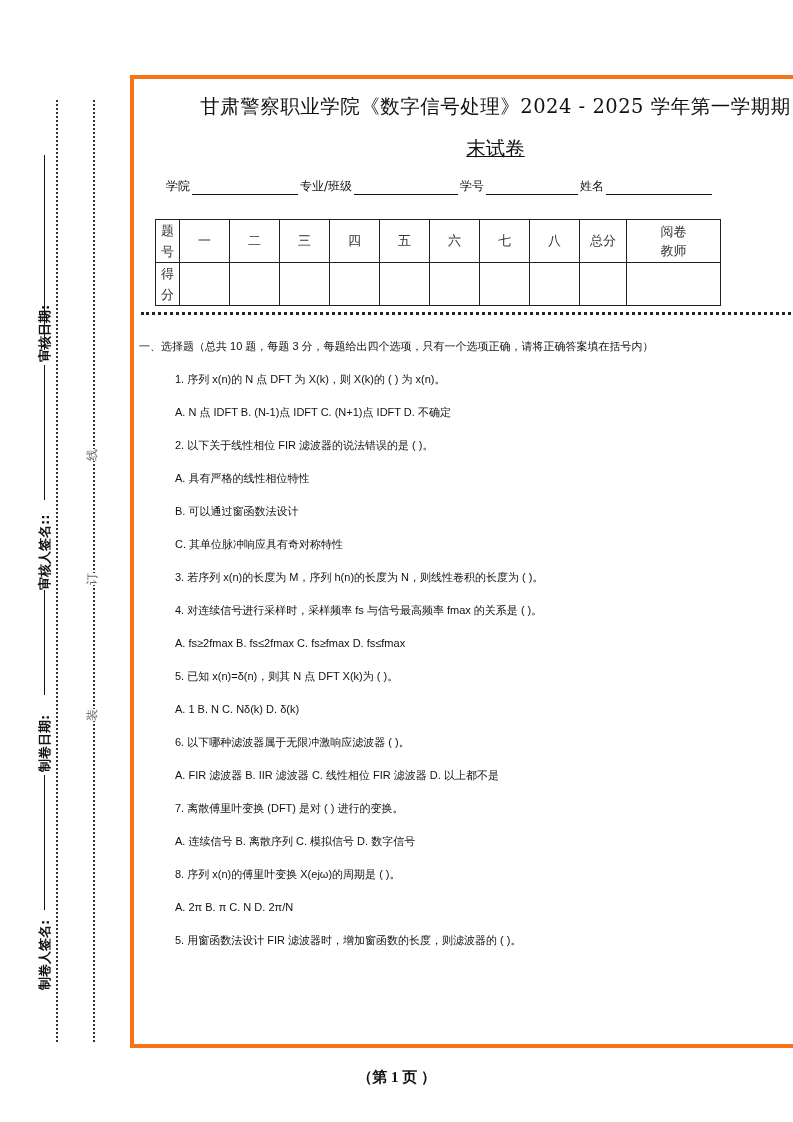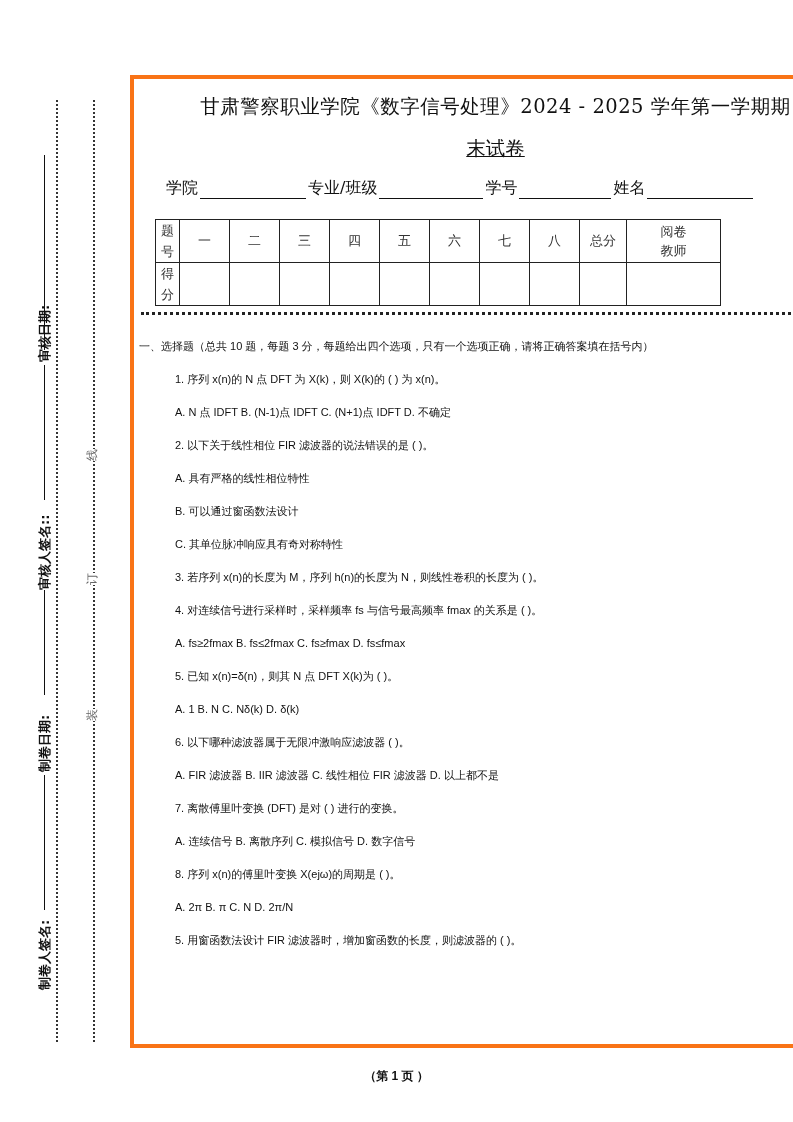--- a/index.html
+++ b/index.html
@@ -12,37 +12,37 @@
   .vlabel { position: absolute; transform: rotate(-90deg); transform-origin: left top; font-size: 13px; font-weight: bold; white-space: nowrap; color: #111; }
   .vunder { position: absolute; left: 44px; width: 0; border-left: 1px solid #111; }
   .bindchar { position: absolute; left: 86px; font-size: 12px; color: #666; background: #fff; transform: rotate(-90deg); line-height: 14px; }
 
   
   .frame { position: absolute; left: 130px; top: 75px; width: 731px; height: 973px; border: 4px solid #f97316; box-sizing: border-box; }
 
   .title { position: absolute; left: 0; right: 0; top: 14px; text-align: center; font-family: "DejaVu Serif", serif; font-size: 19.5px; letter-spacing: 0.5px; white-space: nowrap; }
   .subtitle { position: absolute; left: 0; right: 0; top: 56px; text-align: center; font-family: "DejaVu Serif", serif; font-size: 19.5px; text-decoration: underline; }
 
-  .infoline { position: absolute; left: 32px; top: 99px; font-size: 16px; display: flex; align-items: flex-end; white-space: nowrap; }
+  .infoline { position: absolute; left: 32px; top: 99px; font-size: 12px; display: flex; align-items: flex-end; white-space: nowrap; }
   .infoline .lbl { margin-right: 2px; }
   .infoline .blank { display: inline-block; border-bottom: 1px solid #111; height: 12px; margin-right: 2px; }
 
   table.score { position: absolute; left: 21px; top: 140px; border-collapse: collapse; font-size: 13px; color: #333; }
   table.score td { border: 1px solid #222; text-align: center; vertical-align: middle; padding: 0; }
   table.score tr.r1 td { height: 41px; }
   table.score tr.r2 td { height: 42px; }
   table.score td.lab { width: 23px; font-size: 13px; line-height: 21px; }
 
   .dotsep { position: absolute; left: 7px; right: 7px; top: 233px; height: 0; border-top: 3px dotted #222; }
 
   .content { position: absolute; left: 5px; right: 8px; top: 256px; font-family: Liberation Sans, sans-serif; font-size: 11px; line-height: 22px; }
   .content .line { height: 33px; white-space: nowrap; margin-left: 36px; }
   .content .section { white-space: normal; line-height: 22px; margin-bottom: 11px; }
 
-  .footer { position: absolute; left: 0; right: 0; top: 1068px; text-align: center; font-size: 12px; font-weight: bold; font-family: Liberation Sans, sans-serif; }
+  .footer { position: absolute; left: 0; right: 0; top: 1068px; text-align: center; font-size: 15px; font-weight: bold; font-family: Liberation Serif, serif; }
 </style>
 </head>
 <body>
 
 <div class="vline outer"></div>
 <div class="vline inner"></div>
 
 <div class="vunder" style="top:155px;height:195px;"></div>
 <div class="vlabel" style="left:36px;top:362px;">审核日期:</div>
 <div class="vunder" style="top:365px;height:135px;"></div>

